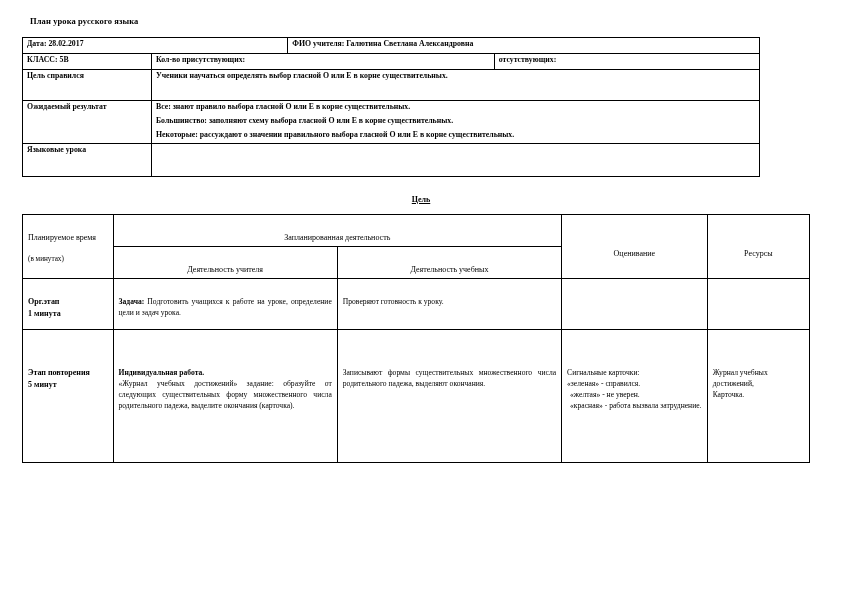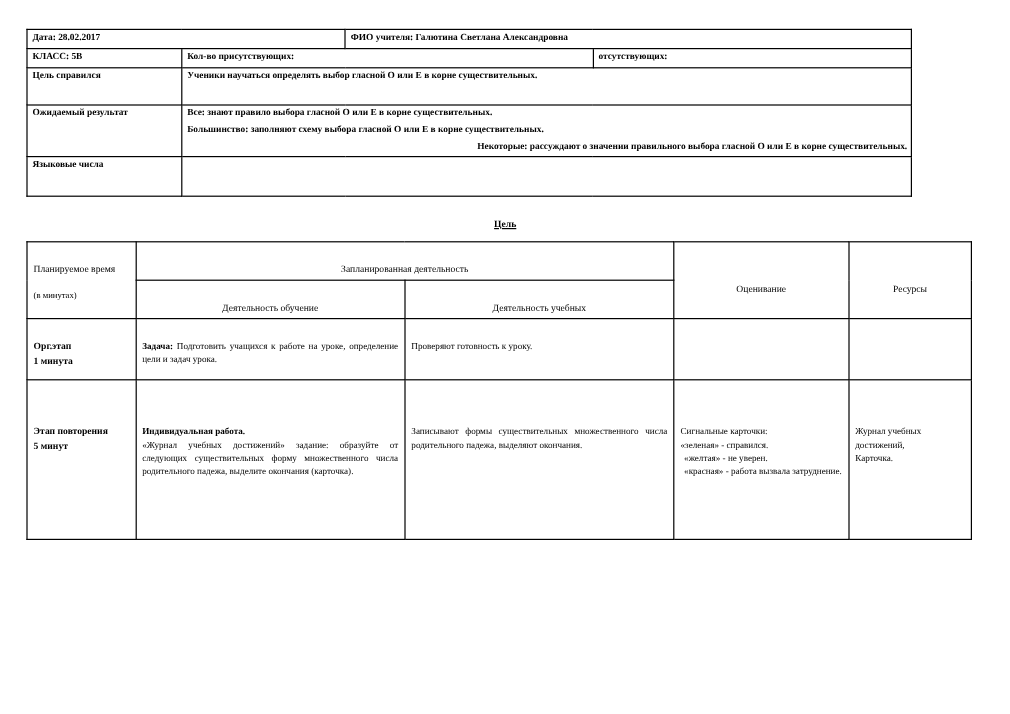--- a/index.html
+++ b/index.html
@@ -55,21 +55,21 @@
     font-weight: bold;
     font-size: 7.8px;
     line-height: 10px;
   }
   .t1 .cell-pad { height: 13px; }
   .t1 .row-goal td { height: 28px; }
   .t1 .row-result td { height: 40px; }
   .t1 .row-lang td { height: 30px; }
   .t1 .row-prev td { height: 13px; }
   .t1 .result-line { display: block; margin-bottom: 4px; }
-  .t1 .result-line:last-child { margin-bottom: 0; text-align: right; }
+  .t1 .result-line:last-child { margin-bottom: 0; }
 
   
   .plan-heading {
     text-align: center;
     font-size: 8px;
     font-weight: bold;
     margin: 18px 0 10px 0;
     text-decoration: underline;
   }
 
@@ -101,20 +101,21 @@
   .t2 .row1 td { height: 30px; }
   .t2 .row2 td { height: 112px; vertical-align: top; }
   .t2 .row2 .pad-top { padding-top: 20px; }
   .t2 .small-lines span { display: block; }
 </style>
 </head>
 <body>
 
 <div class="page">
 
+  <div class="doc-title">План урока русского языка</div>
 
   <div class="t1-wrap">
     <table class="t1">
       <colgroup>
         <col style="width:17.5%">
         <col style="width:18.5%">
         <col style="width:28%">
         <col style="width:36%">
       </colgroup>
       <tbody>
@@ -146,21 +147,21 @@
         </tr>
         <tr class="row-result">
           <td>Ожидаемый результат</td>
           <td colspan="3">
             <span class="result-line">Все: знают правило выбора гласной О или Е в корне существительных.</span>
             <span class="result-line">Большинство: заполняют схему выбора гласной О или Е в корне существительных.</span>
             <span class="result-line">Некоторые: рассуждают о значении правильного выбора гласной О или Е в корне существительных.</span>
           </td>
         </tr>
         <tr class="row-lang">
-          <td>Языковые числа</td>
+          <td>Языковые урока</td>
           <td colspan="3"></td>
         </tr>
       </tbody>
     </table>
   </div>
 
   <div class="plan-heading">Цель</div>
 
   <div class="t2-wrap">
     <table class="t2">
@@ -175,21 +176,21 @@
         <tr>
           <td rowspan="2" class="hdr-time">
             <span>Планируемое время</span>
             <span class="sm" style="display:block;margin-top:11px;">(в минутах)</span>
           </td>
           <td colspan="2" class="hdr">Запланированная деятельность</td>
           <td rowspan="2" class="hdr">Оценивание</td>
           <td rowspan="2" class="hdr">Ресурсы</td>
         </tr>
         <tr>
-          <td class="hdr">Деятельность обучение</td>
+          <td class="hdr">Деятельность учителя</td>
           <td class="hdr">Деятельность учебных</td>
         </tr>
 
         <tr class="row1">
           <td>
             <span class="stage" style="display:block;">Орг.этап</span>
             <span class="stage" style="display:block;">1 минута</span>
           </td>
           <td class="just"><span class="b">Задача:</span><span> Подготовить учащихся к работе на уроке, определение цели и задач урока.</span></td>
           <td>Проверяют готовность к уроку.</td>

